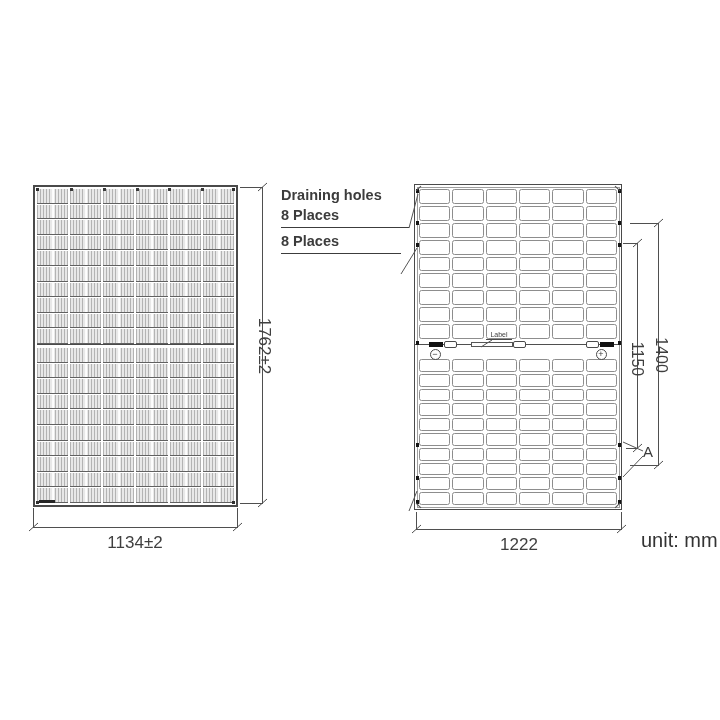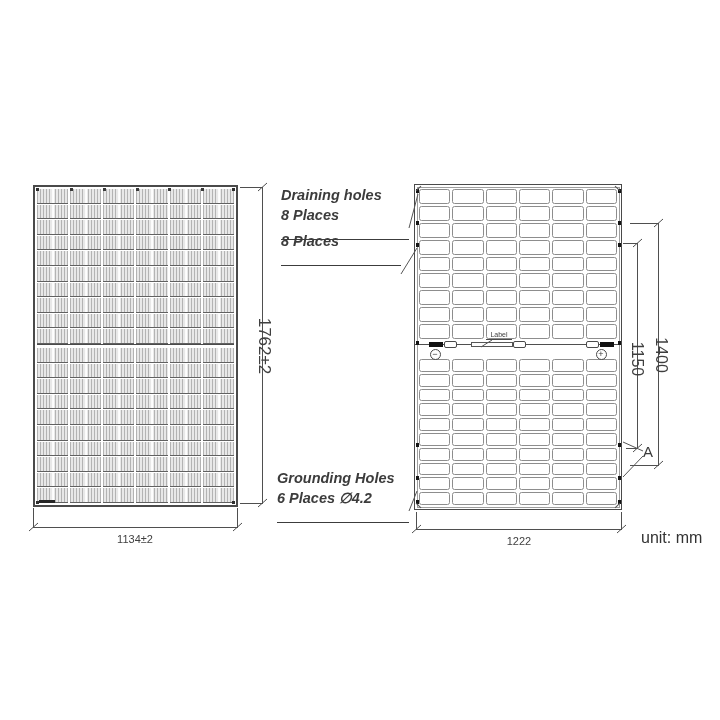--- a/index.html
+++ b/index.html
@@ -36,25 +36,25 @@
     border:1px solid #4a4a4a; border-radius:2px; }
   .jx-plate { position:absolute; top:3px; left:52px; width:42px; height:5px; background:#fdfdfd;
     border:1px solid #565656; }
   .jx-pol { position:absolute; top:9.5px; width:11px; height:11px; border:1px solid #4a4a4a;
     border-radius:50%; font-size:9px; line-height:9px; text-align:center; color:#3b3b3b; background:#fff; }
   .bv-hole { position:absolute; width:3px; height:3.5px; background:#161616; }
   .bv-cornercut { position:absolute; width:7px; height:1px; background:#555; }
 
   
   .callout { position:absolute; font-size:14.5px; line-height:20px; font-weight:600;
-    color:#3c3c3c; border-bottom:1.5px solid #3c3c3c; padding-bottom:14px;font-style:italic; }
-  .dim-text { position:absolute; font-size:11px; color:#3f3f3f; text-align:center; }
+    color:#3c3c3c; border-bottom:1.5px solid #3c3c3c; padding-bottom:2px; }
+  .dim-text { position:absolute; font-size:17px; color:#3f3f3f; text-align:center; }
   .vdim { position:absolute; transform:rotate(90deg); font-size:17px; color:#3f3f3f;
     text-align:center; white-space:nowrap; }
-  .unit-note { position:absolute; left:641px; top:529px; width:78px; font-size:16px; color:#333; }
+  .unit-note { position:absolute; left:641px; top:529px; width:78px; font-size:20px; color:#333; }
   .marker-a { position:absolute; left:643px; top:443px; font-size:15px; color:#3b3b3b; }
   .jx-label { position:absolute; left:486px; top:330px; width:26px; font-size:7px; line-height:9px;
     color:#3d3d3d; border-bottom:1px solid #4a4a4a; text-align:center; }
   svg.overlay { position:absolute; left:0; top:0; pointer-events:none; }
 </style>
 </head>
 <body>
 
 <div class="stage">
 
@@ -401,24 +401,20 @@
     </g>
   </svg>
 
   <div class="callout" style="left:281px;top:185px;width:128px;">
     <div>Draining holes</div>
     <div>8 Places</div>
   </div>
   <div class="callout" style="left:281px;top:231px;width:120px;">
     <div>8 Places</div>
   </div>
-  <div class="callout" style="left:277px;top:468px;width:132px;">
-    <div>Grounding Holes</div>
-    <div>6 Places ∅4.2</div>
-  </div>
 
   <div class="dim-text" style="left:95px;top:533px;width:80px;">1134±2</div>
   <div class="vdim" style="left:229px;top:336px;width:70px;">1762±2</div>
   <div class="dim-text" style="left:479px;top:535px;width:80px;">1222</div>
   <div class="vdim" style="left:602px;top:350px;width:70px;font-size:16px;">1150</div>
   <div class="vdim" style="left:626px;top:346px;width:70px;font-size:16px;">1400</div>
   <div class="marker-a">A</div>
   <div class="jx-label">Label</div>
   <div class="unit-note">unit: mm</div>
 

